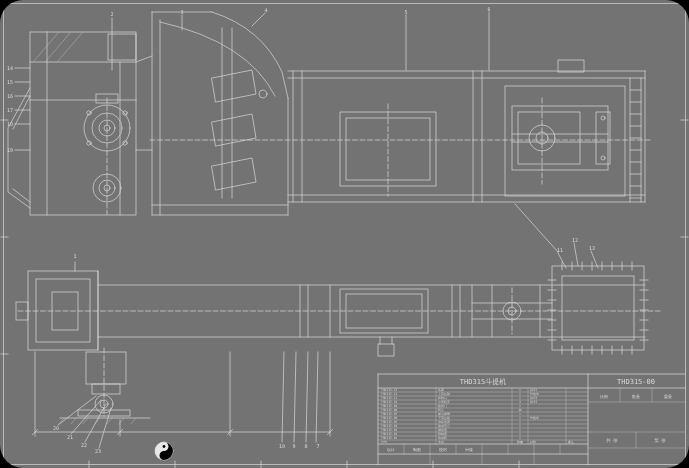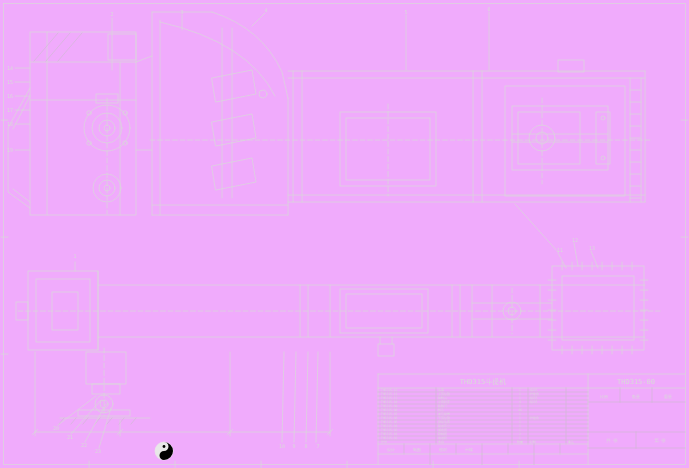--- a/index.html
+++ b/index.html
@@ -1,16 +1,16 @@
 <!DOCTYPE html>
 <html><head>
 <meta charset="utf-8">
 <style>
   html,body{margin:0;padding:0;background:#000;}
-  .canvas{position:relative;width:689px;height:468px;background:#f0abfc;overflow:hidden;}
+  .canvas{position:relative;width:689px;height:468px;background:#737373;overflow:hidden;border-radius:23px;}
   svg{display:block;font-family:"DejaVu Sans Mono","Liberation Mono",monospace;}
   svg :is(path,line,rect,circle,polyline){stroke:#d9d9d9;fill:none;stroke-width:.7;stroke-linecap:square;}
   svg text{fill:#d9d9d9;stroke:none;font-family:"DejaVu Sans Mono","Liberation Mono",monospace;}
   .thick{stroke:#f2f2f2;stroke-width:1.15;}
   .thin{stroke:#c0c0c0;stroke-width:.45;}
   .dash{stroke:#9a9a9a;stroke-width:.45;stroke-dasharray:5 2.5;}
   .logo-disc{fill:#e8e8e8;stroke:#e8e8e8;}
   .logo-swirl{fill:#000;stroke:none;}
 </style>
 </head>

